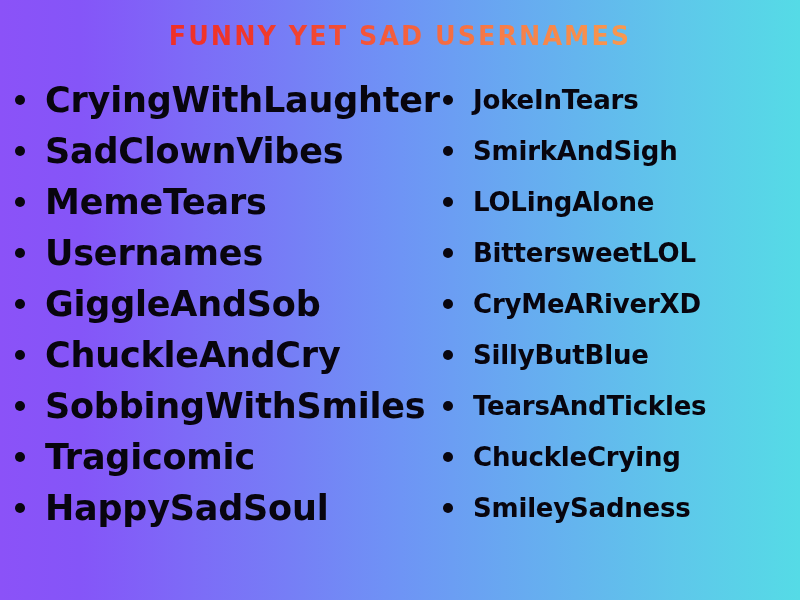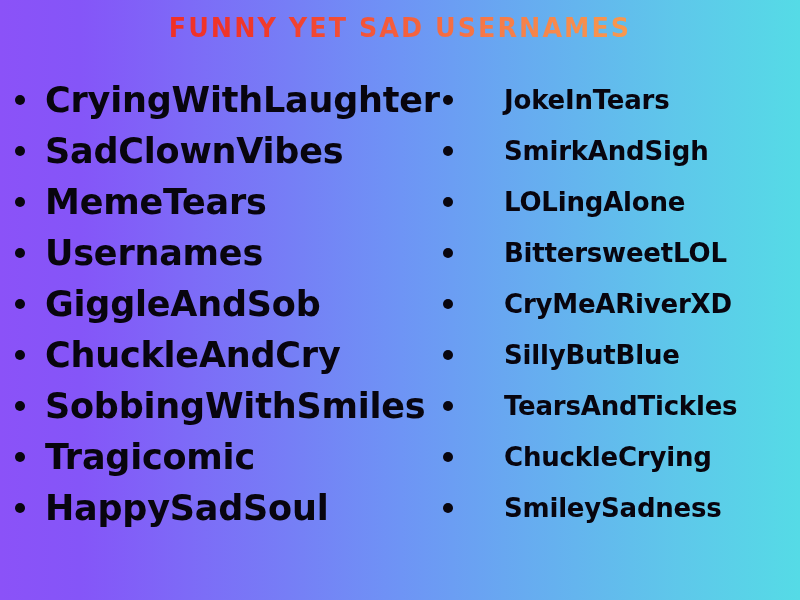--- a/index.html
+++ b/index.html
@@ -18,21 +18,21 @@
     width: 800px;
     height: 600px;
     background: linear-gradient(to right, #8b52f8 0%, #8555f8 10%, #6e94f5 50%, #5ec8ea 85%, #55dbe6 100%);
     overflow: hidden;
   }
 
   
   #title-bar {
     position: absolute;
     left: 0;
-    top: 10px;
+    top: 18px;
     width: 800px;
     height: 34px;
     display: flex;
     align-items: center;
     justify-content: center;
   }
 
   #poster-title {
     font-family: "DejaVu Sans", sans-serif;
     font-weight: bold;
@@ -90,21 +90,21 @@
 
   .username-text {
     font-family: "DejaVu Sans", sans-serif;
     font-weight: bold;
     font-size: 35px;
     color: #08050e;
     letter-spacing: -0.2px;
     vertical-align: middle;
   }
 
-  #column-right .username-text { font-size: 26px; margin-left: 31px; }
+  #column-right .username-text { font-size: 26px; }
 </style>
 </head>
 <body>
 
 <div id="poster">
 
   <div id="title-bar">
     <h1 id="poster-title">Funny Yet Sad Usernames</h1>
   </div>
 

